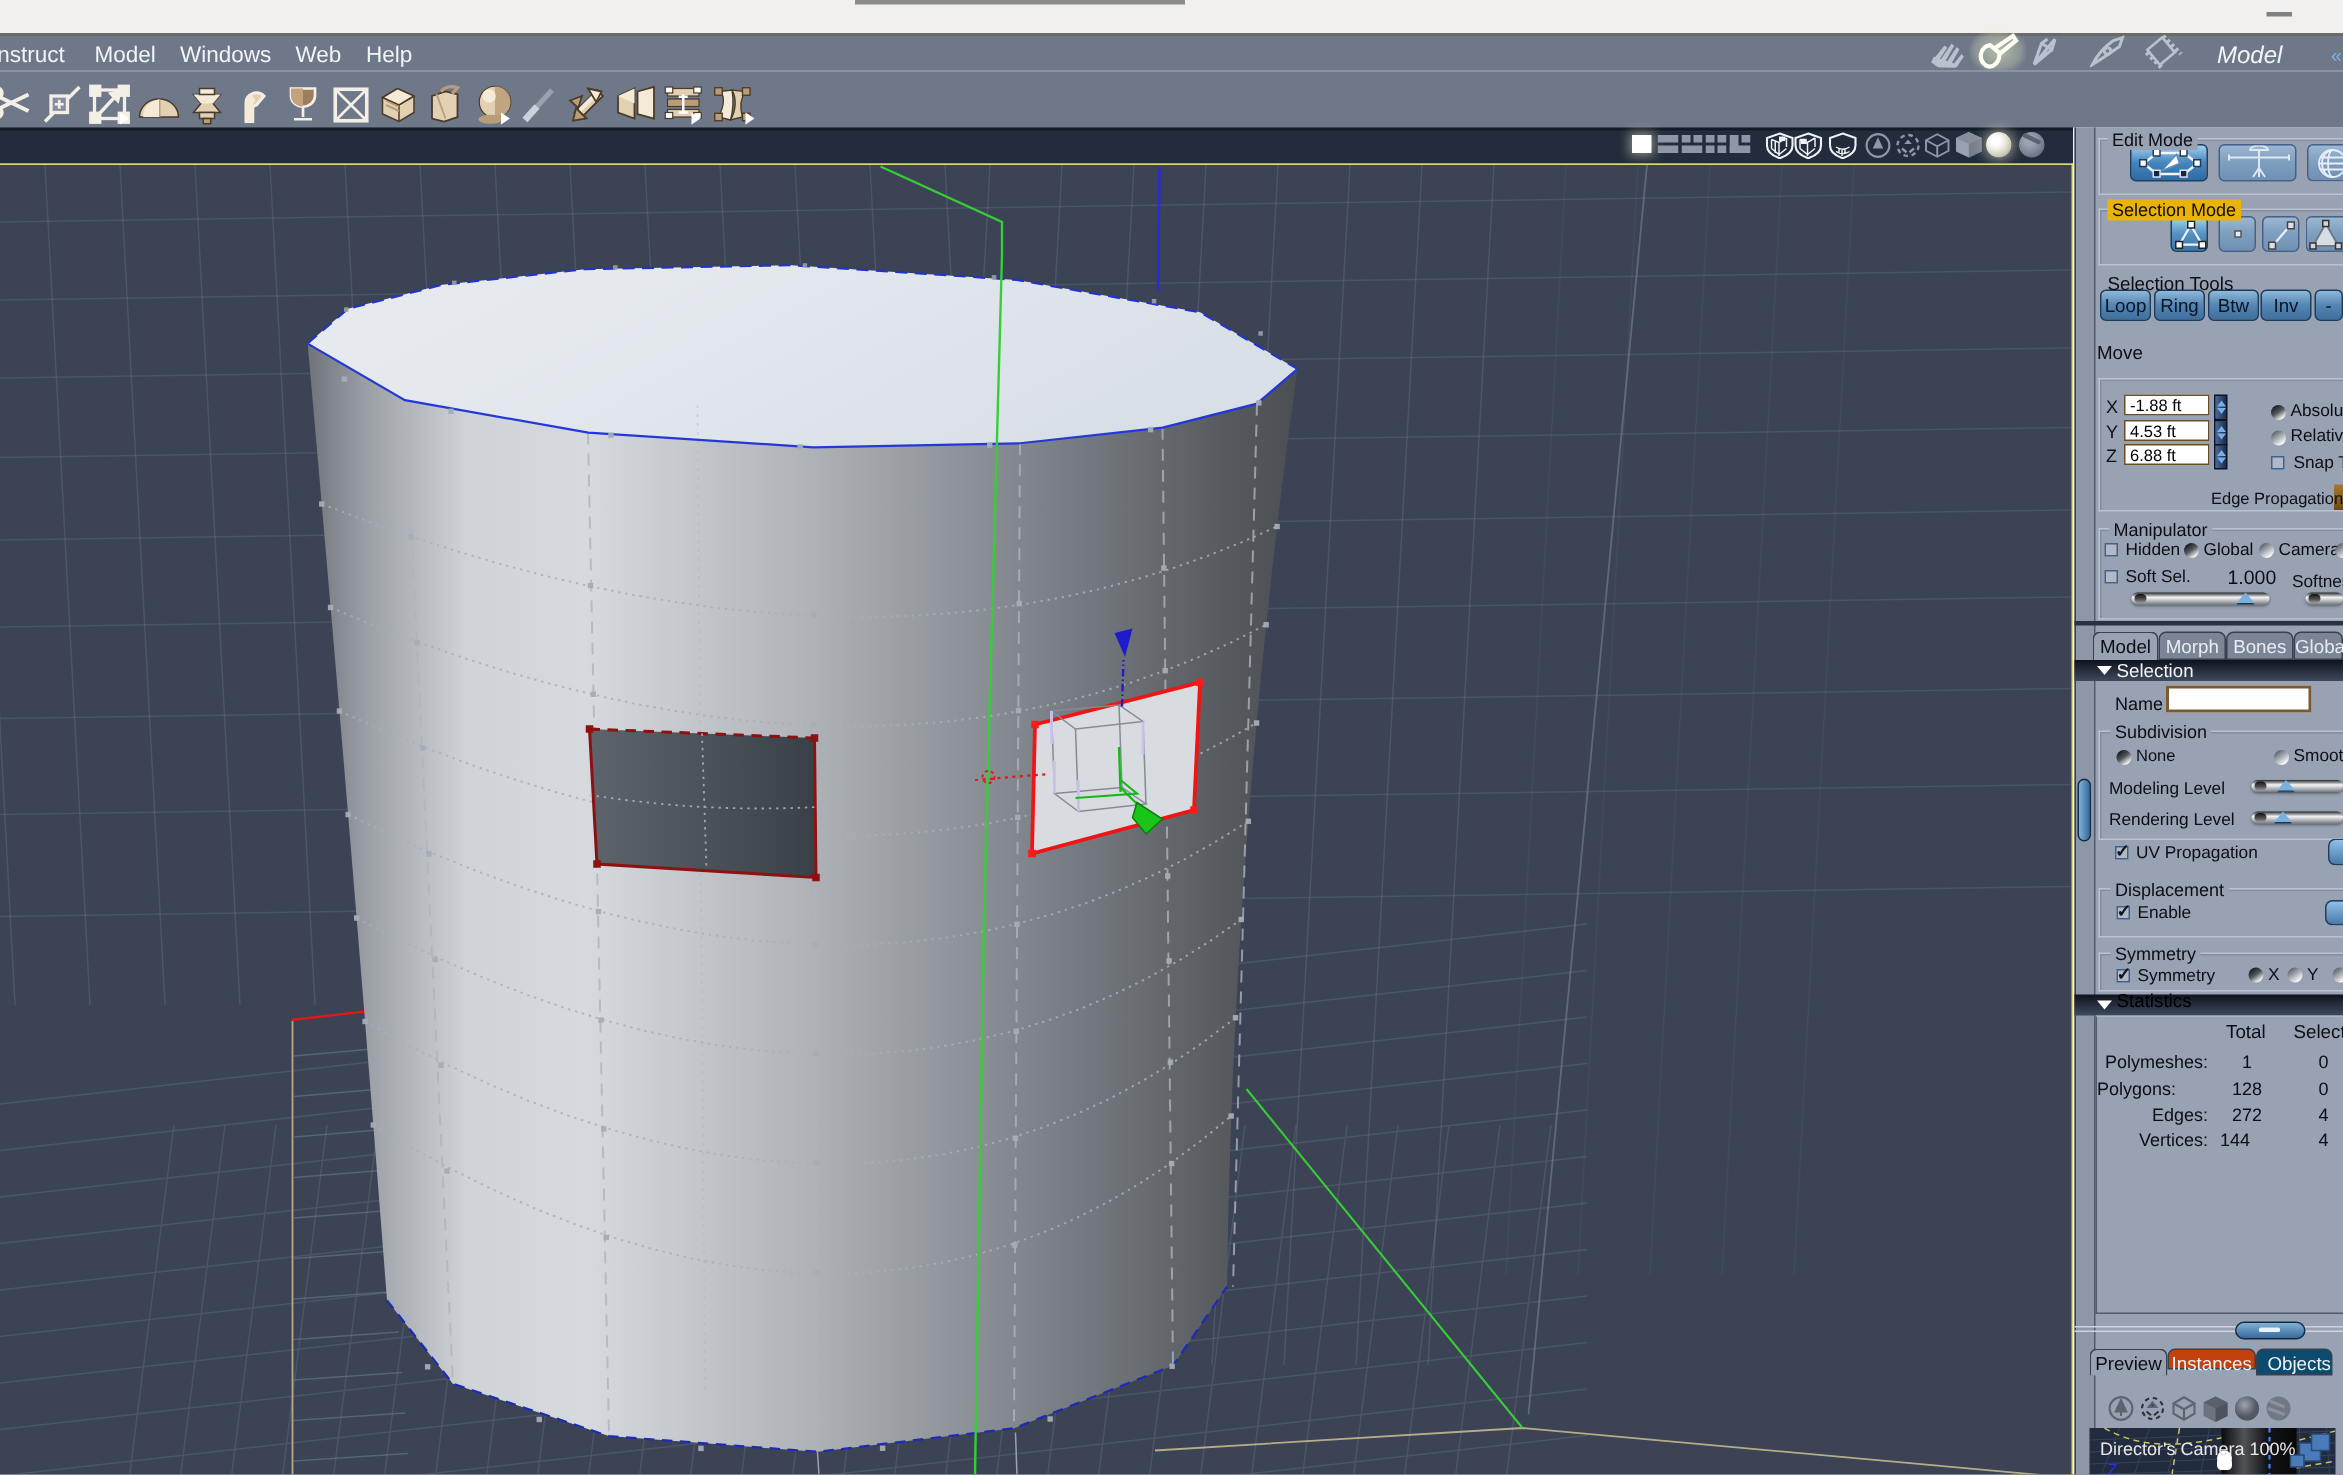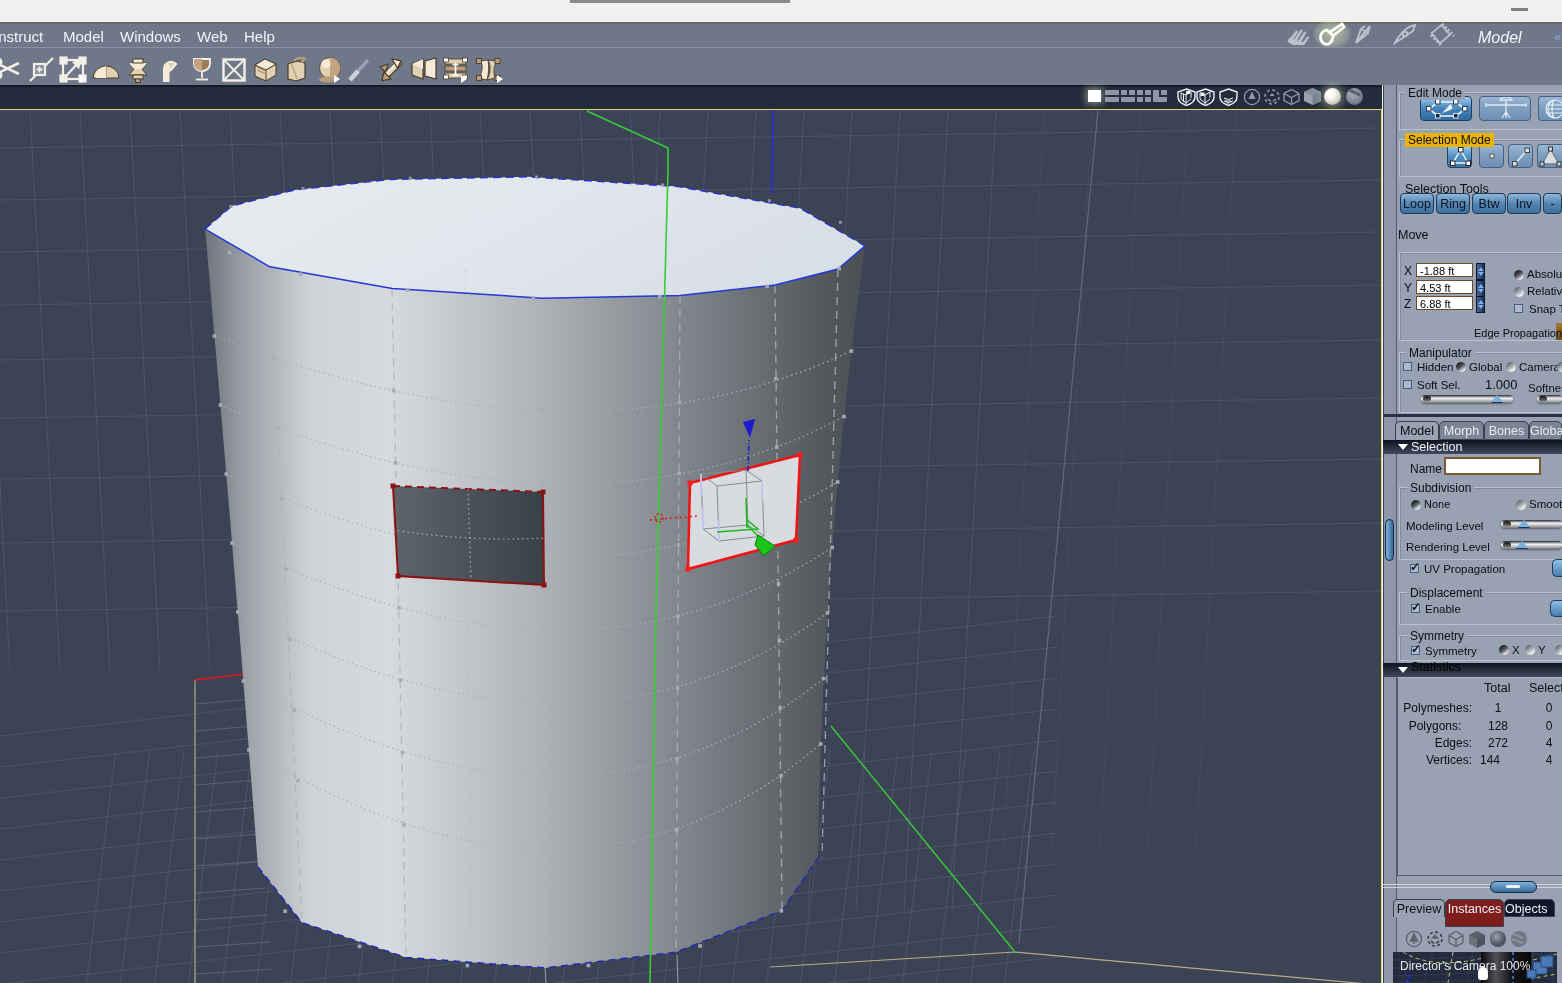--- a/index.html
+++ b/index.html
@@ -667,36 +667,36 @@
 <div style="position:absolute;left:1555px;top:645px;width:10px;height:10px;border-radius:50%;background:linear-gradient(145deg,#53575e 8%,#9aa0a7 42%,#f6f7f8 82%);z-index:6"></div>
 <div style="position:absolute;left:1383px;top:663px;width:179px;height:14px;background:linear-gradient(#0e121d,#3f4a5e)"></div>
 <div style="position:absolute;left:1398px;top:667px;width:0;height:0;border-top:6px solid #fff;border-left:5px solid transparent;border-right:5px solid transparent"></div>
 <div style="position:absolute;left:1411px;top:660px;font-size:12.5px;color:#000000;line-height:14px">Statistics</div>
 <div style="position:absolute;left:1397px;top:677px;width:165px;height:199px;border-left:1.5px solid #525b6b;border-bottom:1.5px solid #525b6b;border-top:1px solid #aab3c2"></div>
 <div style="position:absolute;left:1484px;top:681px;font-size:12.5px;color:#0b0e14;font-weight:normal;white-space:nowrap;z-index:5;">Total</div>
 <div style="position:absolute;left:1529px;top:681px;font-size:12.5px;color:#0b0e14;font-weight:normal;white-space:nowrap;z-index:5;">Selecte</div>
 <div style="position:absolute;left:1398px;top:701px;width:74px;text-align:right;font-size:12px;color:#0b0e14">Polymeshes:</div>
 <div style="position:absolute;left:1480px;top:701px;width:36px;text-align:center;font-size:12px;color:#0b0e14">1</div>
 <div style="position:absolute;left:1535px;top:701px;width:28px;text-align:center;font-size:12px;color:#0b0e14">0</div>
-<div style="position:absolute;left:1398px;top:719px;width:74px;text-align:center;font-size:12px;color:#0b0e14">Polygons:</div>
+<div style="position:absolute;left:1398px;top:719px;width:74px;text-align:left;font-size:12px;color:#0b0e14">Polygons:</div>
 <div style="position:absolute;left:1480px;top:719px;width:36px;text-align:center;font-size:12px;color:#0b0e14">128</div>
 <div style="position:absolute;left:1535px;top:719px;width:28px;text-align:center;font-size:12px;color:#0b0e14">0</div>
 <div style="position:absolute;left:1398px;top:736px;width:74px;text-align:right;font-size:12px;color:#0b0e14">Edges:</div>
 <div style="position:absolute;left:1480px;top:736px;width:36px;text-align:center;font-size:12px;color:#0b0e14">272</div>
 <div style="position:absolute;left:1535px;top:736px;width:28px;text-align:center;font-size:12px;color:#0b0e14">4</div>
 <div style="position:absolute;left:1398px;top:753px;width:74px;text-align:right;font-size:12px;color:#0b0e14">Vertices:</div>
 <div style="position:absolute;left:1480px;top:753px;width:36px;font-size:12px;color:#0b0e14">144</div>
 <div style="position:absolute;left:1535px;top:753px;width:28px;text-align:center;font-size:12px;color:#0b0e14">4</div>
 <div style="position:absolute;left:1383px;top:884px;width:179px;height:1px;background:#cdd4dd"></div>
 <div style="position:absolute;left:1383px;top:887px;width:179px;height:1px;background:#cdd4dd"></div>
 <div style="position:absolute;left:1490px;top:881px;width:47px;height:12px;border-radius:6px;background:linear-gradient(#7fb2d8,#3a6a9a);border:1.5px solid #122c48"></div>
 <div style="position:absolute;left:1506px;top:885px;width:14px;height:2.5px;background:#e8f2fa;border-radius:1px"></div>
 <div style="position:absolute;left:1393px;top:899px;width:52px;height:18px;background:#98a2b2;border:1.5px solid #39404e;border-bottom:none;border-radius:5px 5px 0 0;color:#0b0e14;font-size:12.5px;text-align:center;line-height:18px;z-index:3">Preview</div>
-<div style="position:absolute;left:1445px;top:899px;width:59px;height:28px;background:#7f1d1d;border:1.5px solid #39404e;border-radius:5px 5px 0 0;color:#eef1f5;font-size:12.5px;text-align:center;line-height:18px;z-index:2">Instances</div>
-<div style="position:absolute;left:1504px;top:899px;width:51px;height:18px;background:#0f172a;border:1.5px solid #39404e;border-radius:5px 5px 0 0;color:#eef1f5;font-size:12.5px;text-align:left;line-height:18px;z-index:2">Objects</div>
+<div style="position:absolute;left:1445px;top:899px;width:59px;height:14px;background:#c2410c;border:1.5px solid #39404e;border-radius:5px 5px 0 0;color:#eef1f5;font-size:12.5px;text-align:center;line-height:18px;z-index:2">Instances</div>
+<div style="position:absolute;left:1504px;top:899px;width:51px;height:18px;background:#0c4a6e;border:1.5px solid #39404e;border-radius:5px 5px 0 0;color:#eef1f5;font-size:12.5px;text-align:right;line-height:18px;z-index:2">Objects</div>
 <svg style="position:absolute;left:1405px;top:930px" width="125" height="18" viewBox="0 0 125 18">
     <g fill="none" stroke="#5d646f" stroke-width="1.4">
       <circle cx="9" cy="9" r="7.6"></circle>
       <path d="M9 3.5 L12.5 11 H5.5 Z M9 9 v5" fill="#5d646f"></path>
       <circle cx="30" cy="9" r="7" stroke-dasharray="3 2.5" stroke="#2c3038"></circle>
       <path d="M30 5 l2.5 3 h-5 Z" fill="#2c3038"></path>
       <path d="M26 11 l3 2.5 M34 11 l-3 2.5" stroke="#2c3038"></path>
       <path d="M51 1.5 L58 5.5 V12.5 L51 16.5 L44 12.5 V5.5 Z M44 5.5 L51 9.5 L58 5.5 M51 9.5 V16.5"></path>
     </g>
     <g>

